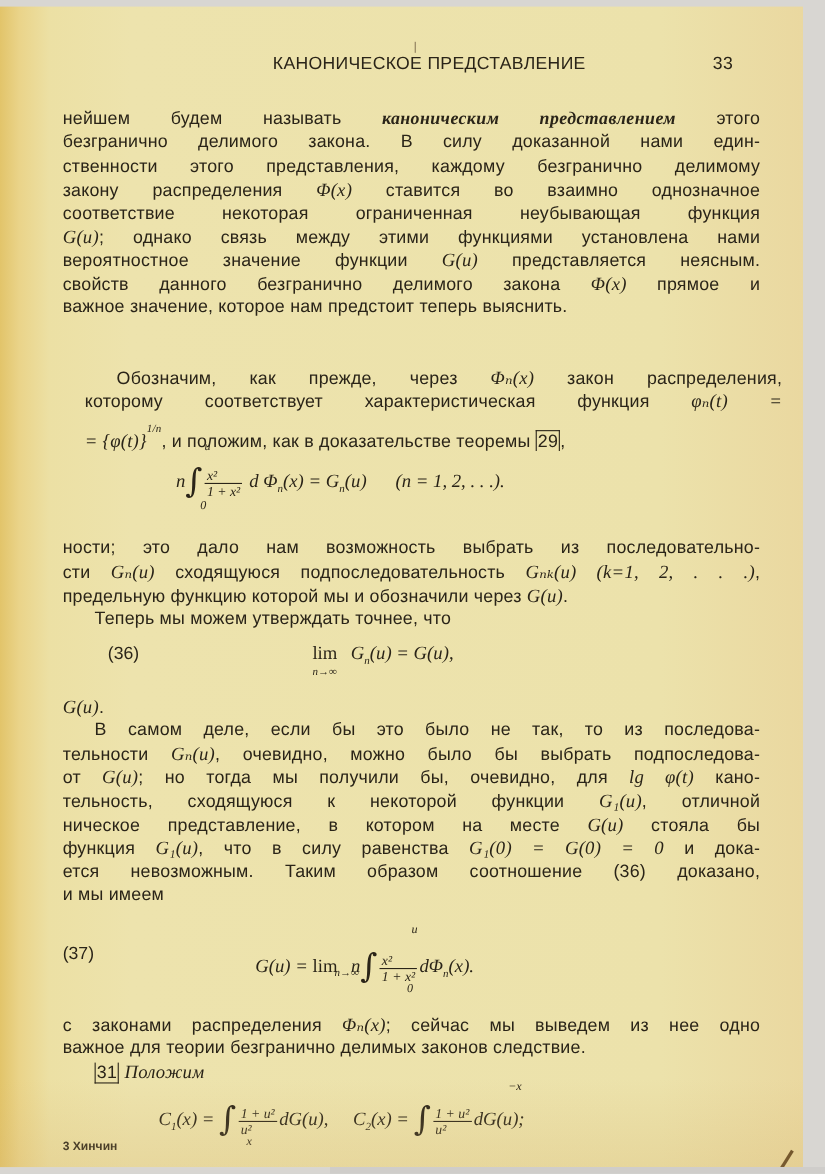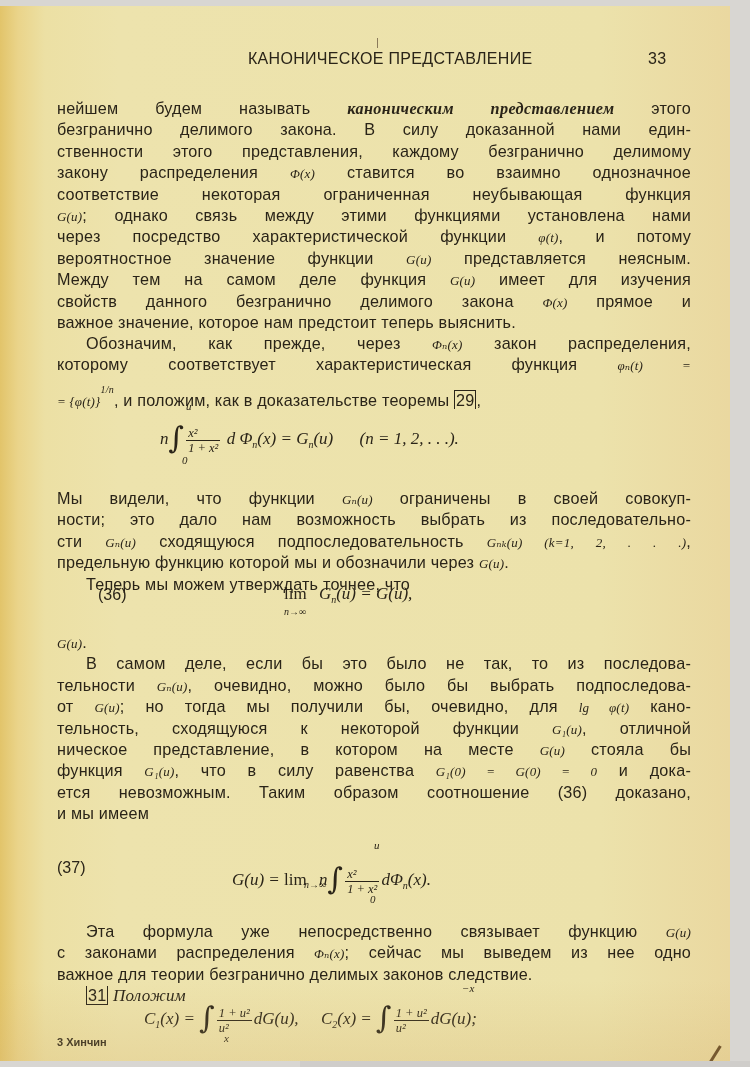--- a/index.html
+++ b/index.html
@@ -30,21 +30,21 @@
   .text {
     position: absolute; left: 57px; width: 634px;
     font-family: "Liberation Sans", "DejaVu Sans", sans-serif;
     font-size: 16.2px; line-height: 21.4px;
     text-align: justify; text-align-last: justify;
     letter-spacing: 0.2px;
   }
   .line { display: block; white-space: nowrap; height: 21.4px; text-align: justify; text-align-last: justify; }
   .line.last { text-align-last: left; }
   .indent { padding-left: 29px; }
-  .m { font-family: "Liberation Serif", "DejaVu Serif", serif; font-style: italic; font-size: 13px; }
+  .m { font-family: "Liberation Serif", "DejaVu Serif", serif; font-style: italic; font-size: 17px; }
   .mr { font-family: "Liberation Serif", "DejaVu Serif", serif; font-size: 17px; }
   .em { font-family: "Liberation Serif", "DejaVu Serif", serif; font-style: italic; font-weight: bold; letter-spacing: 0.4px; }
   .it { font-family: "Liberation Serif", "DejaVu Serif", serif; font-style: italic; font-size: 17px; }
   sub, sup { font-size: 10px; line-height: 0; }
   .boxref { border-top: 1.5px solid #2a2418; border-left: 1.5px solid #2a2418; border-right: 1.5px solid #2a2418; padding: 0 1px; }
   .boxref2 { border-left: 1.5px solid #2a2418; border-right: 1.5px solid #2a2418; border-bottom: 1.5px solid #2a2418; padding: 0 1px; }
   .formula {
     position: absolute; font-family: "Liberation Serif", "DejaVu Serif", serif; font-size: 17px;
     white-space: nowrap;
   }
@@ -74,45 +74,42 @@
     <span class="pageno">33</span>
   </div>
 
   <div class="text" style="top:92px;">
     <span class="line"><span>нейшем будем называть </span><span class="em">каноническим представлением</span><span> этого</span></span>
     <span class="line">безгранично делимого закона. В силу доказанной нами един-</span>
     <span class="line">ственности этого представления, каждому безгранично делимому</span>
     <span class="line"><span>закону распределения </span><span class="m">Φ(x)</span><span> ставится во взаимно однозначное</span></span>
     <span class="line">соответствие некоторая ограниченная неубывающая функция</span>
     <span class="line"><span class="m">G(u)</span><span>; однако связь между этими функциями установлена нами</span></span>
-    <span class="line"><span>через посредство характеристической функции </span><span class="m">φ(t)</span><span>, и потому</span></span>
     <span class="line"><span>вероятностное значение функции </span><span class="m">G(u)</span><span> представляется неясным.</span></span>
-    <span class="line"><span>Между тем на самом деле функция </span><span class="m">G(u)</span><span> имеет для изучения</span></span>
     <span class="line"><span>свойств данного безгранично делимого закона </span><span class="m">Φ(x)</span><span> прямое и</span></span>
     <span class="line last">важное значение, которое нам предстоит теперь выяснить.</span>
   </div>
 
-  <div class="text" style="top:327px;">
+  <div class="text" style="top:327px;margin-left:20px;">
     <span class="line indent"><span>Обозначим, как прежде, через </span><span class="m">Φₙ(x)</span><span> закон распределения,</span></span>
     <span class="line"><span>которому соответствует характеристическая функция </span><span class="m">φₙ(t) =</span></span>
     <span class="line last" style="margin-top:14px;"><span class="m">= {φ(t)}</span><sup class="m" style="font-size:10px;position:relative;top:-6px;">1/n</sup><span>, и положим, как в доказательстве теоремы </span><span class="boxref">29</span><span>,</span></span>
   </div>
 
   <div class="formula" style="left:160px; top:402px; height:60px;">
     <span class="small" style="left:26px; top:-8px;">u</span>
     <span class="small" style="left:22px; top:46px;">0</span>
     <span style="position:absolute; left:0; top:8px;">
       <i>n</i><span class="intg">∫</span><span class="frac"><i class="num">x²</i><i class="den">1 + x²</i></span>
       <i>d Φ</i><sub><i>n</i></sub><i>(x) = G</i><sub><i>n</i></sub><i>(u)</i>
       <span style="margin-left:22px;"><i>(n = 1, 2, . . .).</i></span>
     </span>
   </div>
 
   <div class="text" style="top:482px;">
-    <span class="line"><span>Мы видели, что функции </span><span class="m">Gₙ(u)</span><span> ограничены в своей совокуп-</span></span>
     <span class="line">ности; это дало нам возможность выбрать из последовательно-</span>
     <span class="line"><span>сти </span><span class="m">Gₙ(u)</span><span> сходящуюся подпоследовательность </span><span class="m">Gₙₖ(u) (k=1, 2, . . .)</span><span>,</span></span>
     <span class="line last"><span>предельную функцию которой мы и обозначили через </span><span class="m">G(u)</span><span>.</span></span>
     <span class="line last indent">Теперь мы можем утверждать точнее, что</span>
   </div>
 
   <div class="eqno" style="left:57px; top:580px;margin-left:41px;">(36)</div>
   <div class="formula" style="left:284px; top:578px; height:40px;">
     <span class="mr">lim</span>
     <span class="limit-sub" style="left:0; top:22px;">n→∞</span>
@@ -136,21 +133,20 @@
     <span style="position:absolute; left:0; top:8px; white-space:nowrap;">
       <i>G(u) = </i><span class="mr">lim</span>
       <span style="margin-left:8px;"><i>n</i></span><span class="intg">∫</span><span class="frac"><i class="num">x²</i><i class="den">1 + x²</i></span><i>dΦ</i><sub><i>n</i></sub><i>(x).</i>
     </span>
     <span class="limit-sub" style="left:72px; top:30px;">n→∞</span>
     <span class="small" style="left:142px; top:-10px;">u</span>
     <span class="small" style="left:138px; top:44px;">0</span>
   </div>
 
   <div class="text" style="top:915px;">
-    <span class="line indent"><span>Эта формула уже непосредственно связывает функцию </span><span class="m">G(u)</span></span>
     <span class="line"><span>с законами распределения </span><span class="m">Φₙ(x)</span><span>; сейчас мы выведем из нее одно</span></span>
     <span class="line last">важное для теории безгранично делимых законов следствие.</span>
     <span class="line last indent"><span class="boxref2">31</span> <span class="it">Положим</span></span>
   </div>
 
   <div class="formula" style="left:144px; top:990px; height:50px;">
     <span style="position:absolute; left:0; top:0; white-space:nowrap;">
       <i>C</i><sub><i>1</i></sub><i>(x) = </i><span class="intg">∫</span><span class="frac"><i class="num">1 + u²</i><i class="den">u²</i></span><i>dG(u),</i>
       <span style="margin-left:18px;"><i>C</i><sub><i>2</i></sub><i>(x) = </i><span class="intg">∫</span><span class="frac"><i class="num">1 + u²</i><i class="den">u²</i></span><i>dG(u);</i></span>
     </span>

